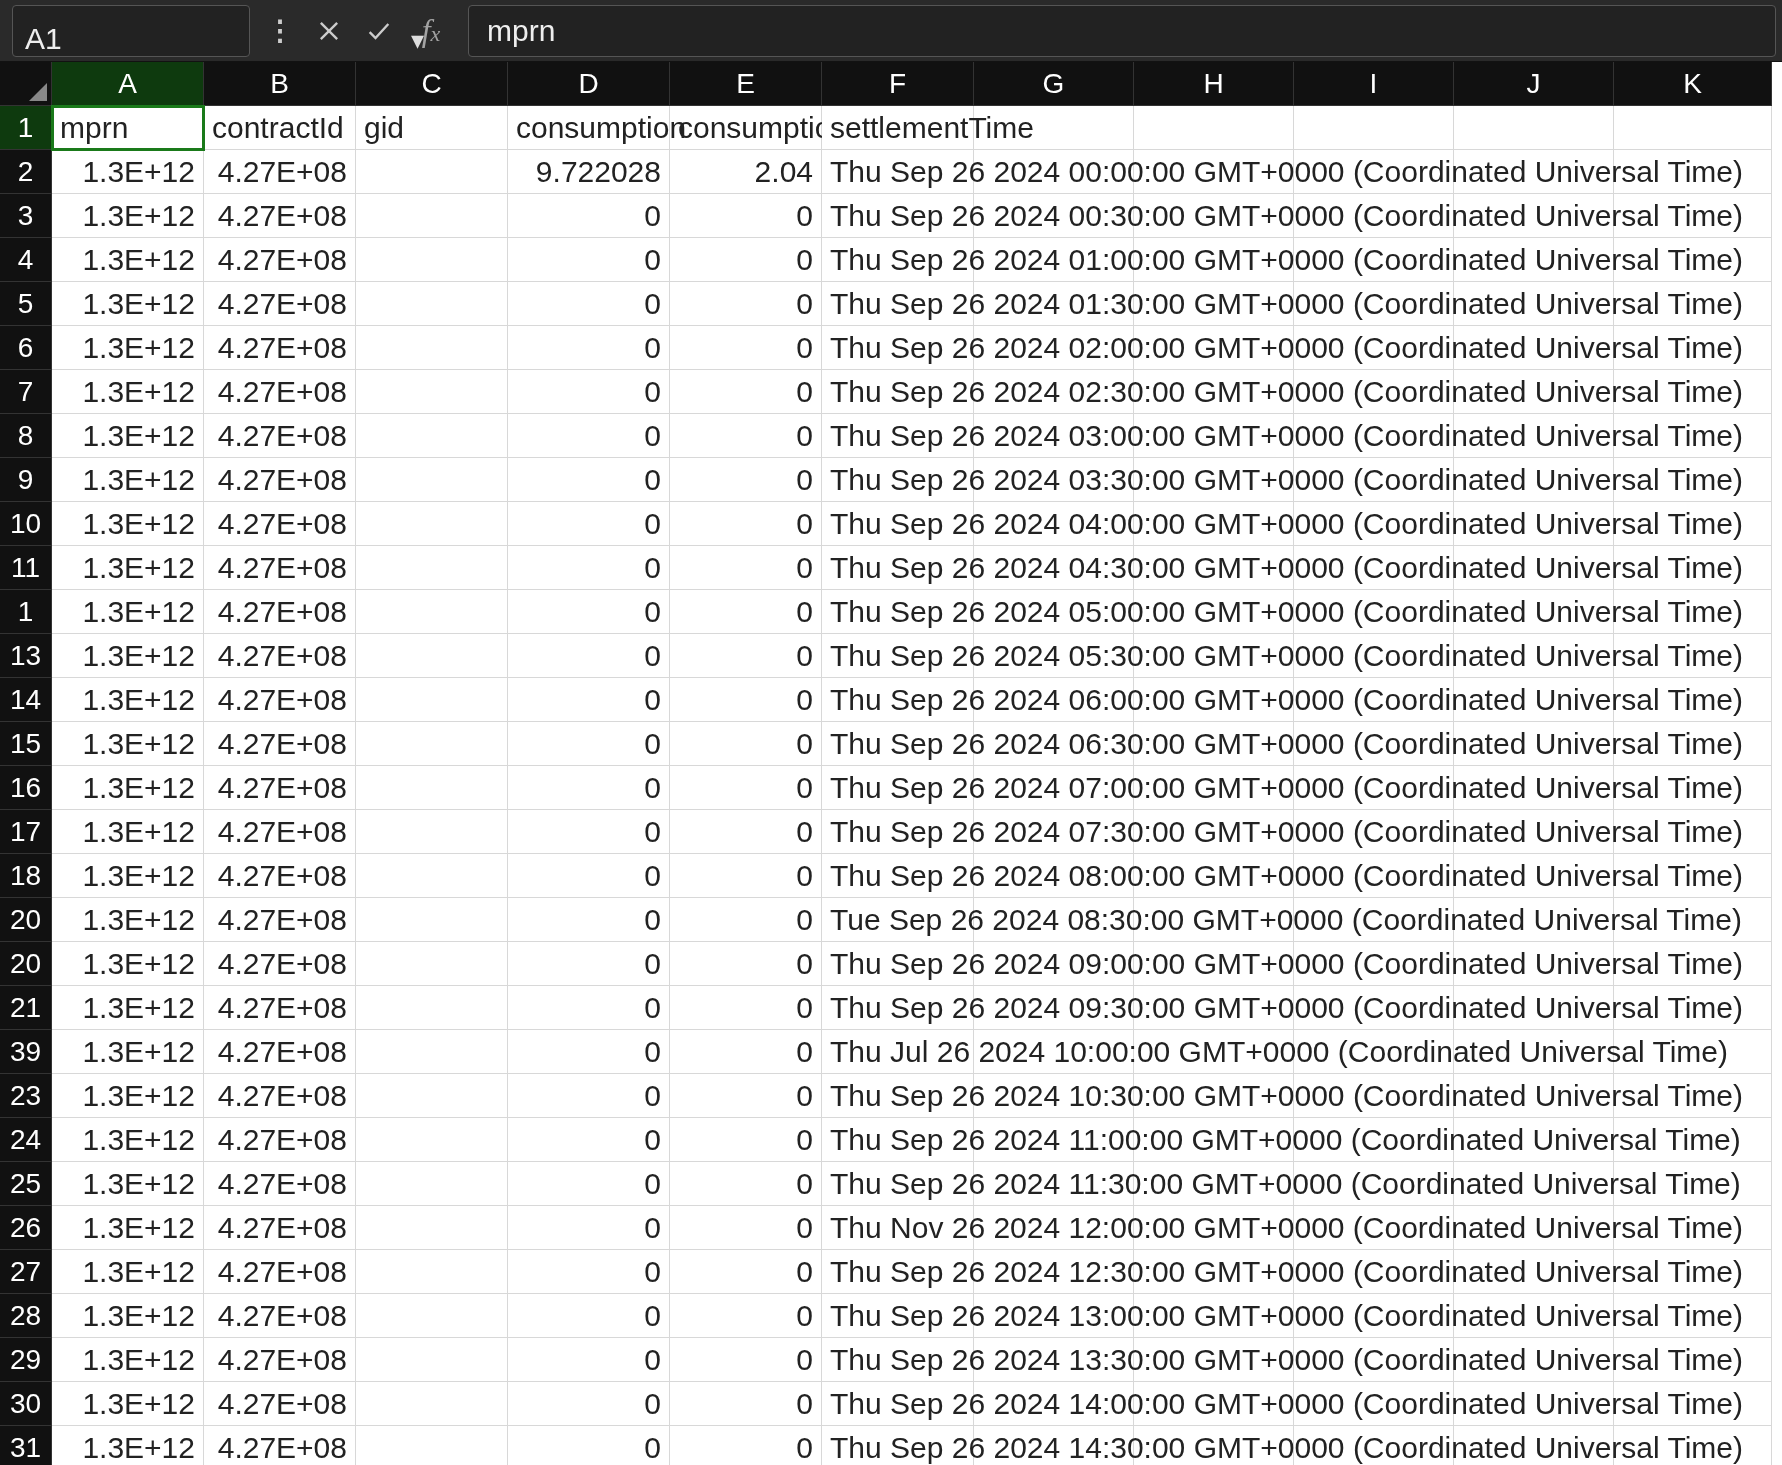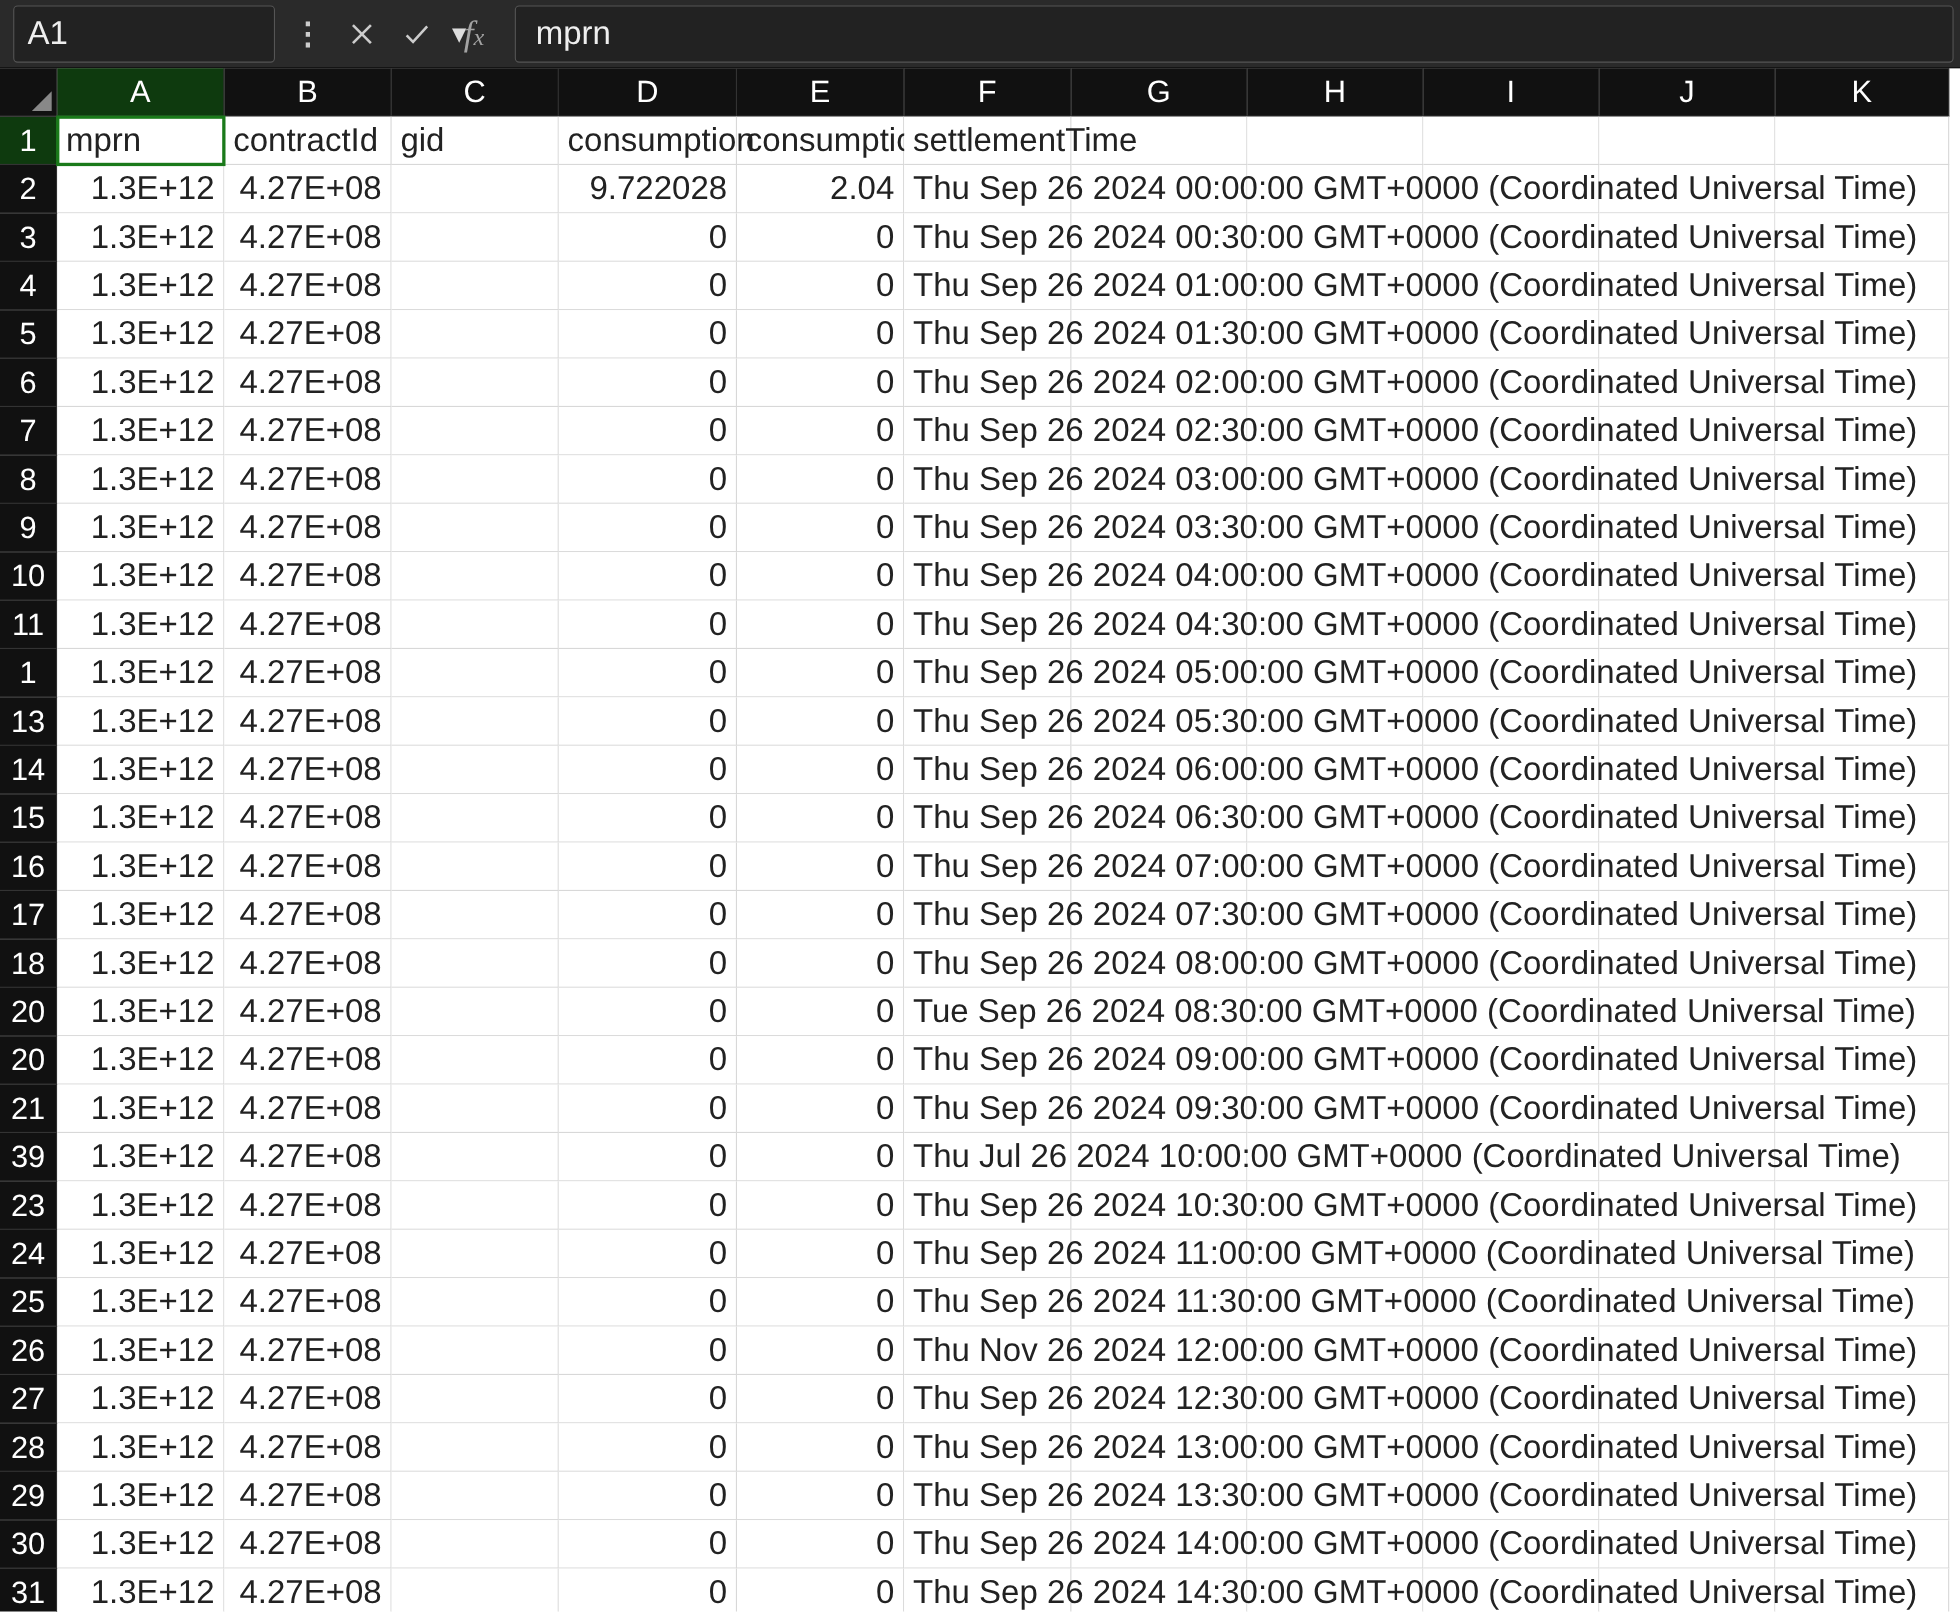--- a/index.html
+++ b/index.html
@@ -15,21 +15,21 @@
   .formula-bar {
     display: flex;
     align-items: center;
     height: 62px;
     background: #2a2a2a;
     border-bottom: 1px solid #121212;
     padding-right: 6px;
   }
   .name-box-wrap {
     display: flex;
-    align-items: center;
+    align-items: flex-end;
     height: 52px;
     width: 238px;
     margin-left: 12px;
     border: 1px solid #555;
     border-radius: 4px;
     background: #222;
   }
   .name-box {
     flex: 1;
     padding-left: 12px;

